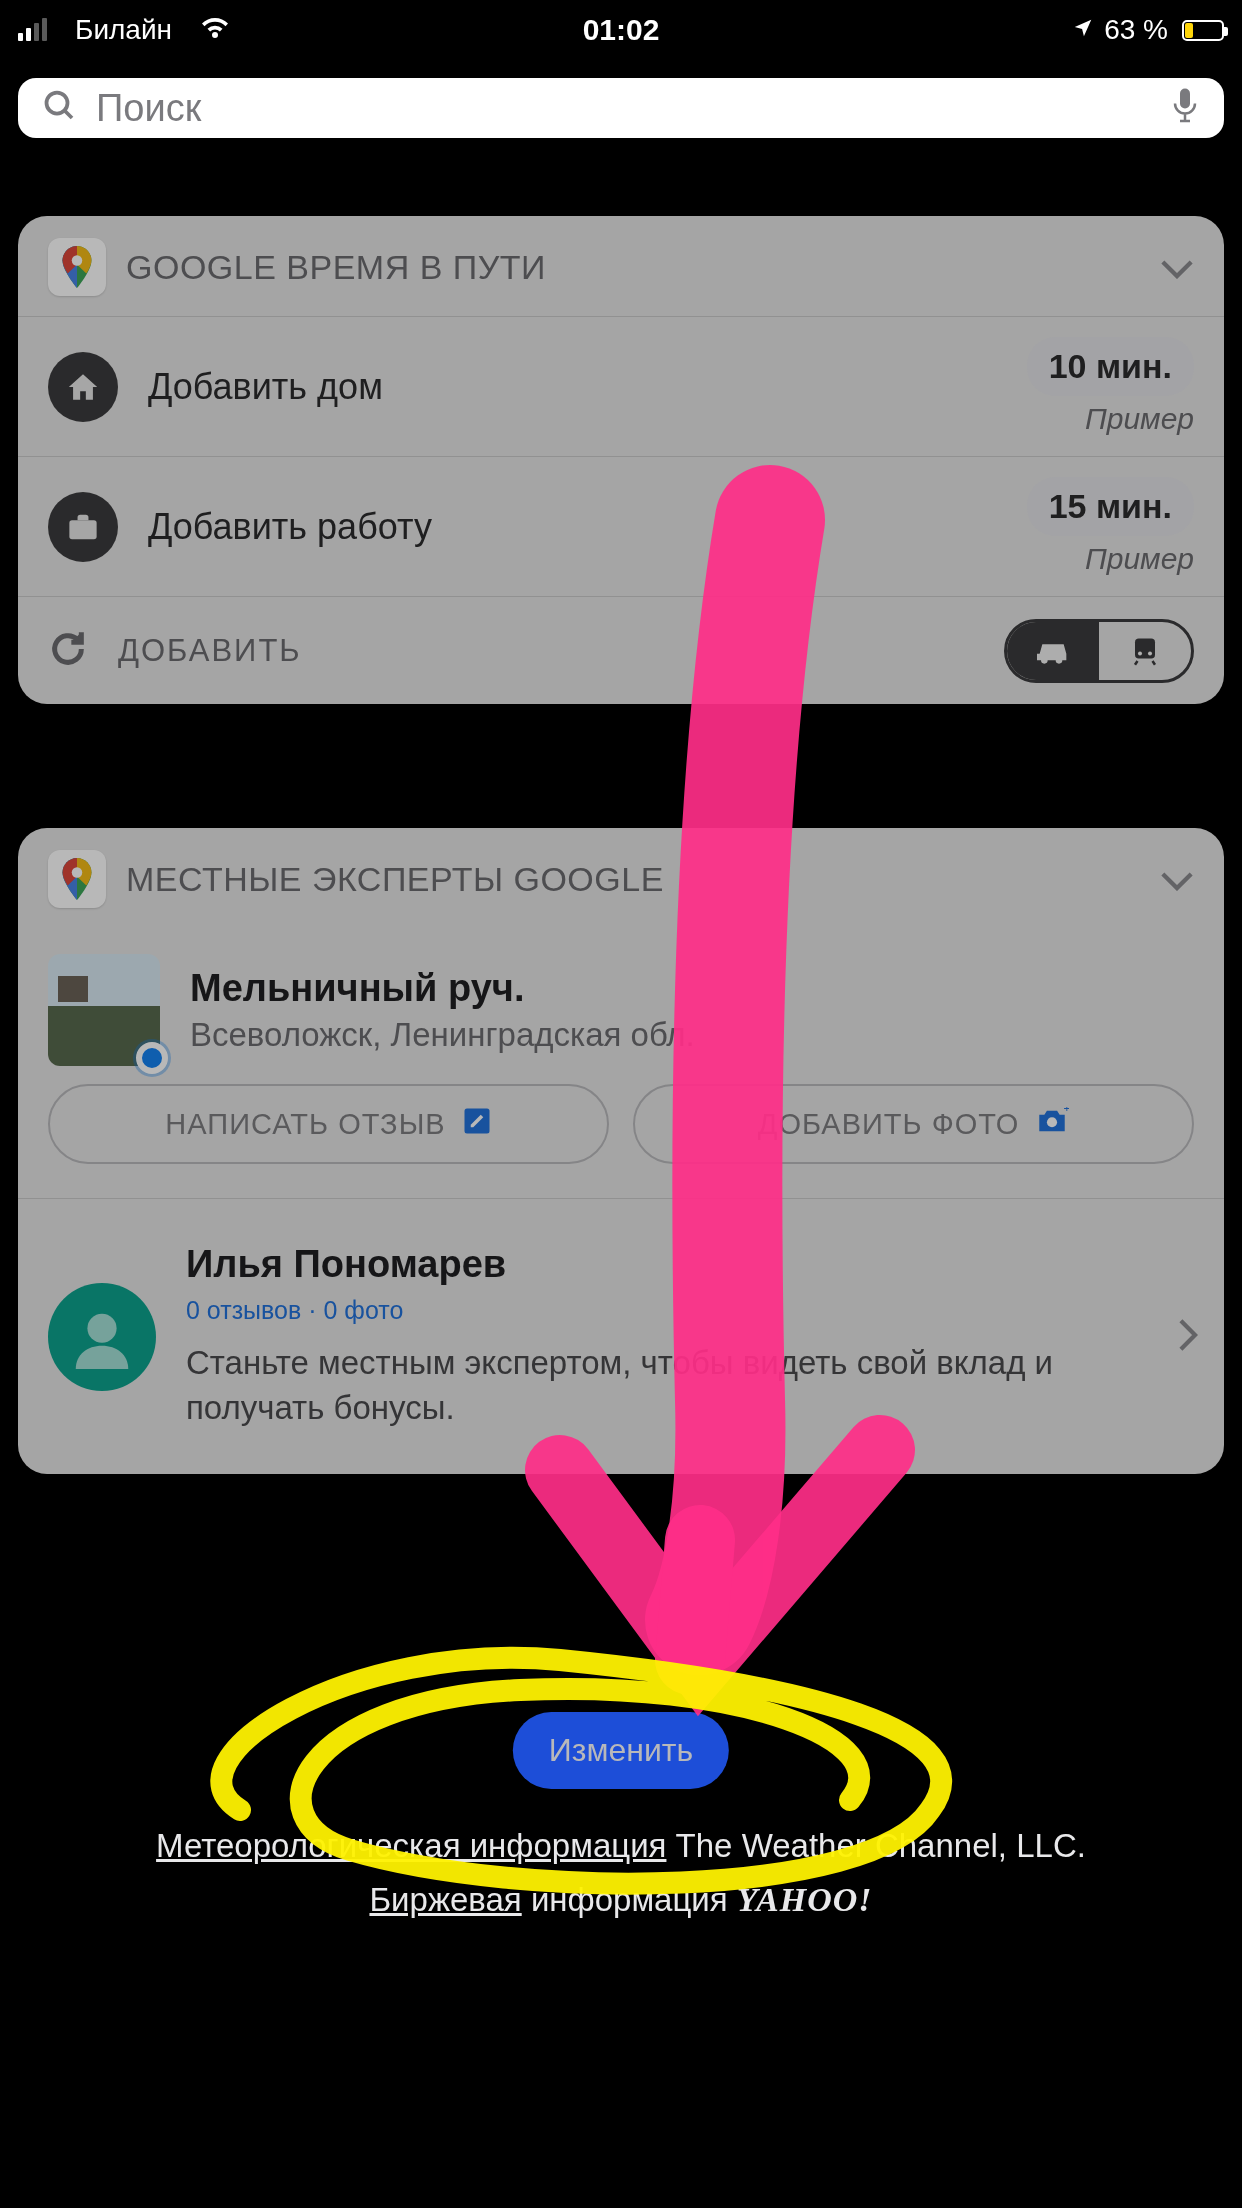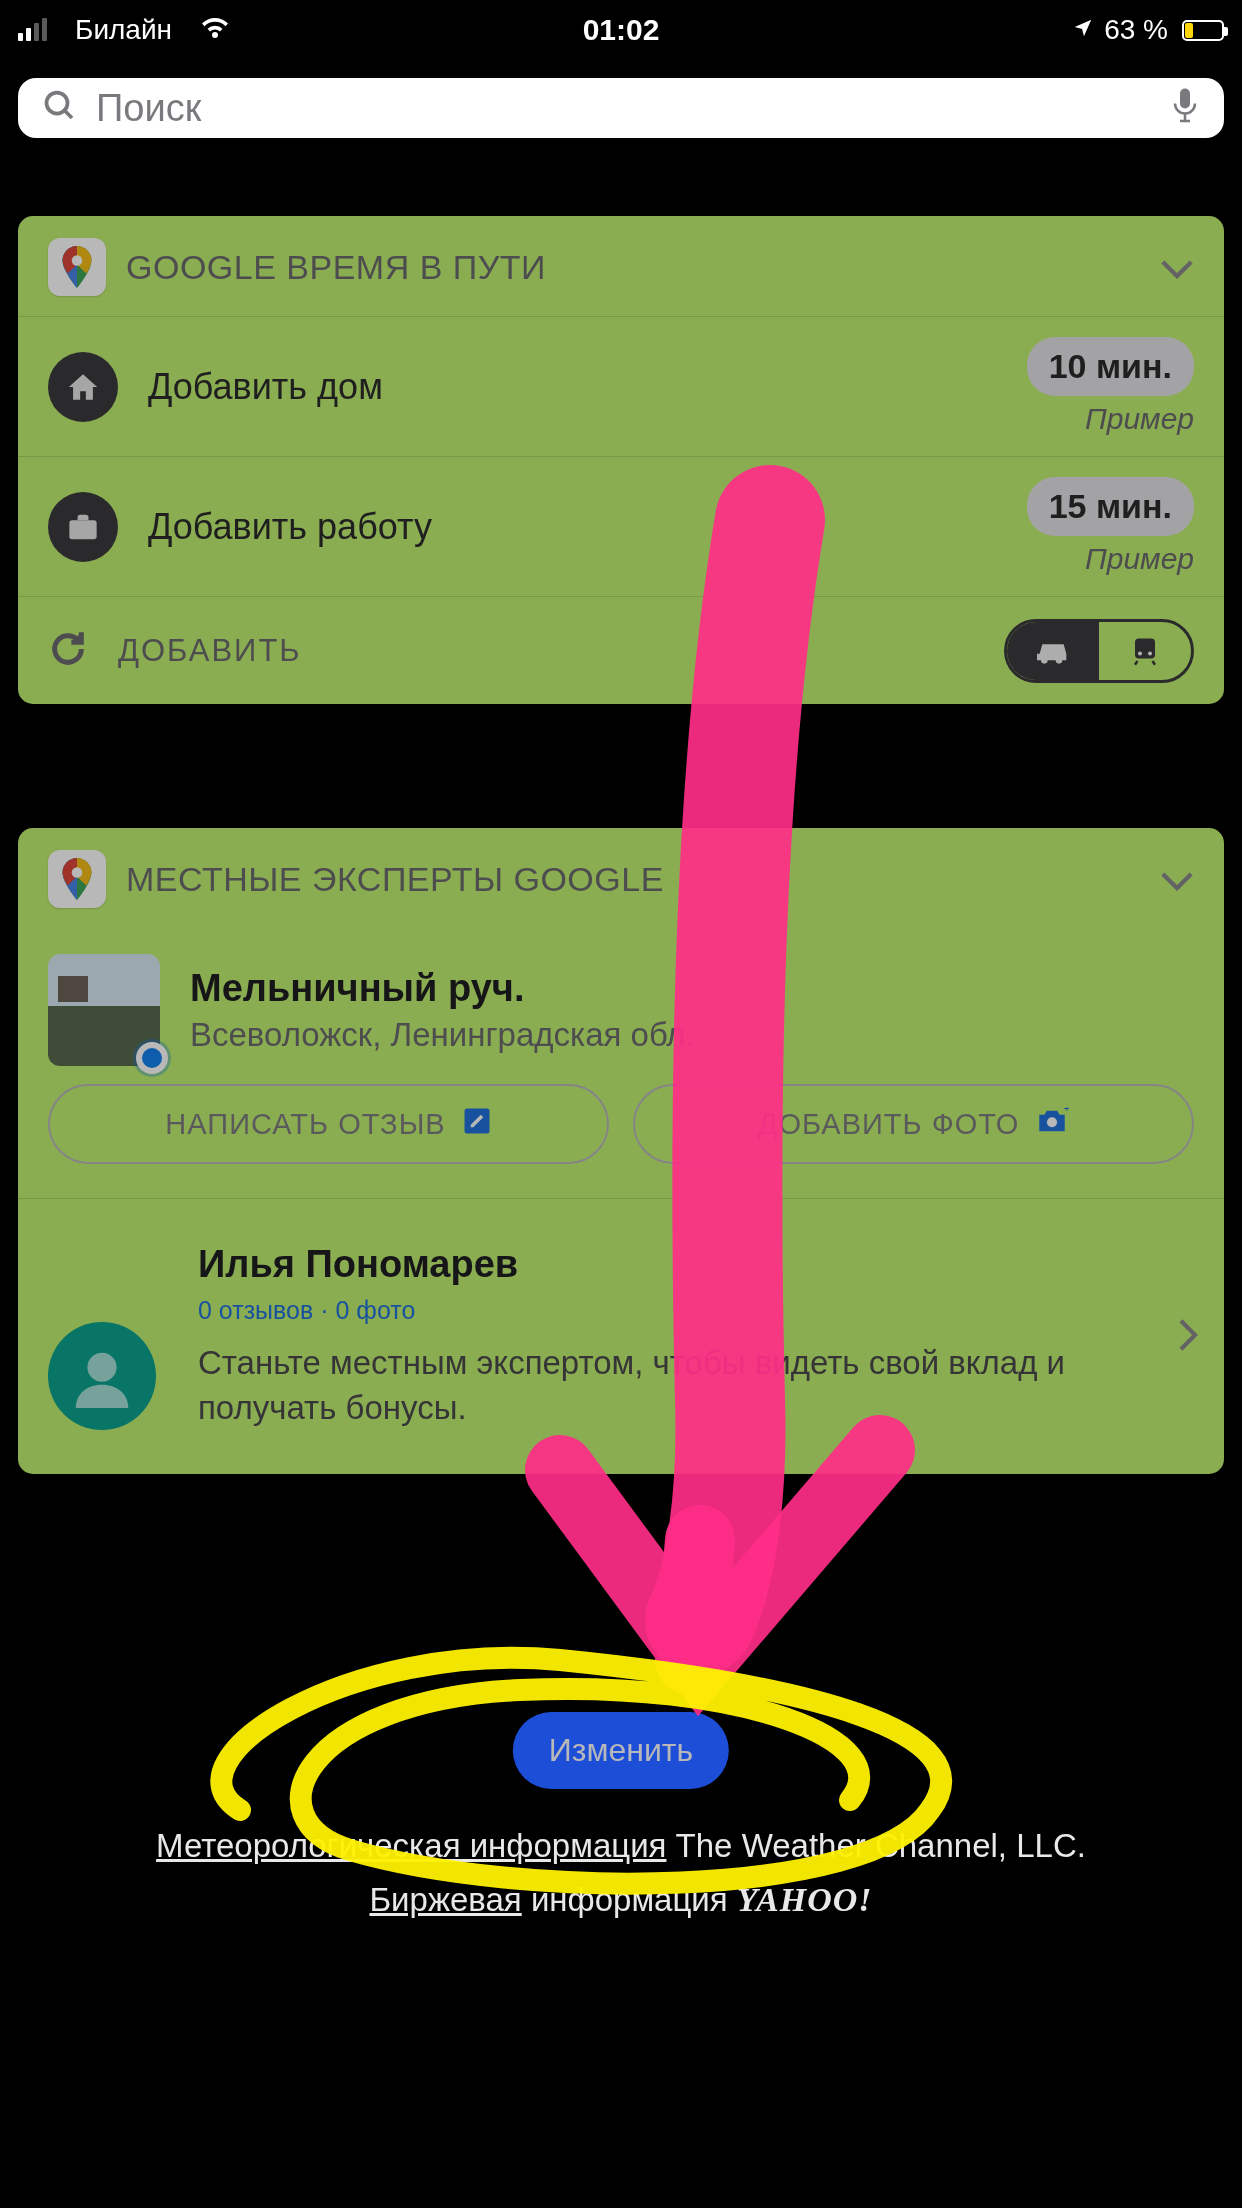--- a/index.html
+++ b/index.html
@@ -20,21 +20,21 @@
   .batt-fill { position:absolute; left:1px; top:1px; bottom:1px; width:20%; background:#ffd60a; border-radius:2px; }
   
   .searchbar { position:absolute; top:78px; left:18px; right:18px; height:60px; background:#ffffff; border-radius:18px; display:flex; align-items:center; padding:0 24px; gap:18px; }
   .searchbar .mag { color:#7a7a7e; }
   .searchbar input { flex:1; background:transparent; border:0; outline:0; color:#7a7a7e; font-size:38px; }
   .searchbar input::placeholder { color:#7a7a7e; }
   .searchbar .mic { color:#7a7a7e; }
   
   .dim { filter:brightness(0.72) saturate(0.9); }
   
-  .widget { position:absolute; left:18px; right:18px; background:#bef264; border-radius:15px; overflow:hidden; color:#2a2a2a; }
+  .widget { position:absolute; left:18px; right:18px; background:#e5e5e5; border-radius:29px; overflow:hidden; color:#2a2a2a; }
   .w-header { display:flex; align-items:center; gap:20px; padding:22px 30px 20px 30px; color:#6b6b6f; font-size:34px; font-weight:400; letter-spacing:.5px; }
   .w-header .chev { margin-left:auto; color:#8a8a8e; }
   .gmaps-icon { width:58px; height:58px; background:#fff; border-radius:12px; display:flex; align-items:center; justify-content:center; box-shadow:0 1px 2px rgba(0,0,0,.15); }
   .row { display:flex; align-items:center; padding:20px 30px; border-top:1px solid rgba(0,0,0,.12); gap:30px; position:relative; min-height:108px; }
   .row .circle { width:70px; height:70px; border-radius:50%; background:#3b3b3d; display:flex; align-items:center; justify-content:center; color:#e6e6e6; flex-shrink:0; }
   .row .rlabel { font-size:36px; color:#2b2b2d; }
   .row .rright { margin-left:auto; text-align:right; }
   .pill { display:inline-block; background:#e3e3e7; color:#2b2b2d; font-size:34px; font-weight:600; padding:10px 22px; border-radius:28px; }
   .example { color:#6b6b6f; font-size:30px; font-style:italic; margin-top:6px; }
   .row.refresh .rlabel { color:#6b6b6f; letter-spacing:2px; font-size:31px; }
@@ -44,21 +44,21 @@
   
   .place-row { display:flex; gap:30px; padding:26px 30px 18px 30px; align-items:center; }
   .thumb { width:112px; height:112px; border-radius:12px; background:linear-gradient(180deg,#d7eaf4 0 46%,#566a4c 46% 100%); position:relative; flex-shrink:0; }
   .thumb .house { position:absolute; left:10px; top:22px; width:30px; height:26px; background:#6b6356; }
   .thumb .dot { position:absolute; right:-8px; bottom:-8px; width:32px; height:32px; border-radius:50%; background:#0a84ff; border:6px solid #fff; box-shadow:0 0 0 3px #0a84ff55; }
   .place-info .ptitle { font-size:38px; font-weight:600; color:#1f1f21; }
   .place-info .psub { font-size:33px; color:#6b6b6f; margin-top:6px; }
   .btn-row { display:flex; gap:24px; padding:0 30px 34px 30px; }
   .outl-btn { flex:1; height:80px; border:2.5px solid #b8b8bc; border-radius:40px; display:flex; align-items:center; justify-content:center; gap:16px; color:#7d7d80; font-size:29px; letter-spacing:1px; background:transparent; }
   .outl-btn .ic { color:#1a73e8; }
-  .profile-row { display:flex; align-items:flex-end; gap:42px; padding:44px 30px 44px 30px; border-top:1px solid rgba(0,0,0,.12); position:relative; }
+  .profile-row { display:flex; align-items:center; gap:30px; padding:44px 30px 44px 30px; border-top:1px solid rgba(0,0,0,.12); position:relative; }
   .avatar { width:108px; height:108px; border-radius:50%; background:#00a68f; display:flex; align-items:center; justify-content:center; flex-shrink:0; }
   .avatar svg { display:block; }
   .pinfo { flex:1; padding-right:40px; }
   .pname { font-size:38px; font-weight:600; color:#1f1f21; }
   .pstats { font-size:25px; color:#1a73e8; margin-top:10px; }
   .pdesc { font-size:33px; color:#4a4a4d; margin-top:16px; line-height:1.35; }
   .profile-row .arrow { position:absolute; right:26px; top:50%; transform:translateY(-50%); color:#8a8a8e; }
   
   .edit-pill { position:absolute; left:50%; transform:translateX(-50%); top:1712px; background:#1d4ed8; color:#b8b8ba; font-size:32px; padding:20px 36px; border-radius:40px; border:0; }
   

